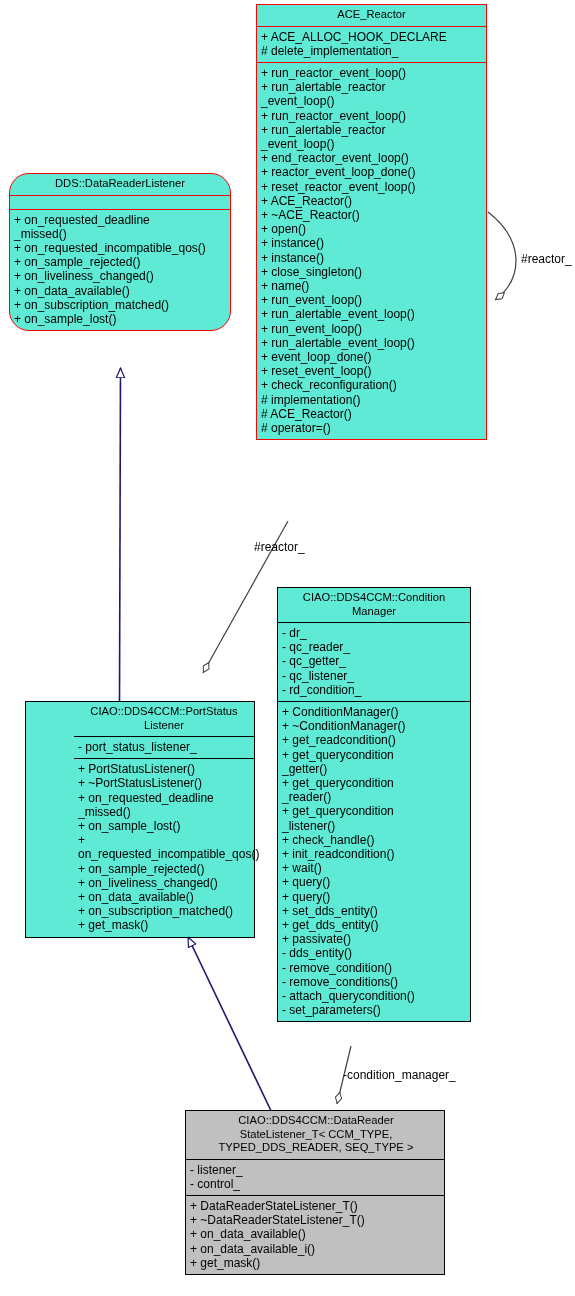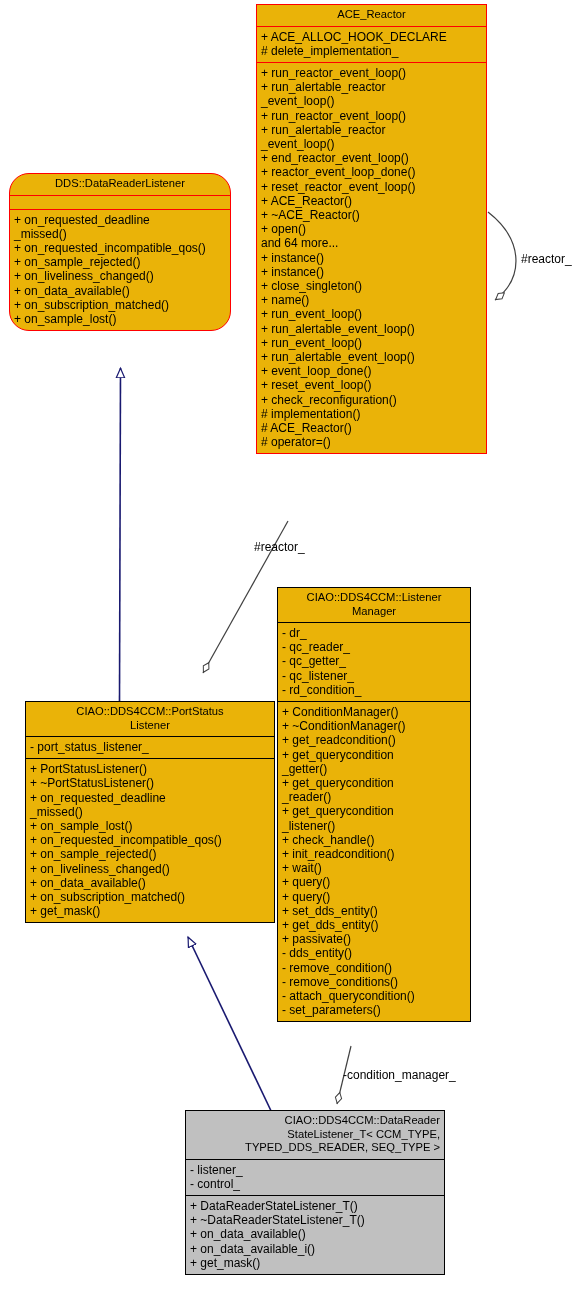--- a/index.html
+++ b/index.html
@@ -24,21 +24,21 @@
     left: 0;
     top: 0;
     width: 575px;
     height: 1296px;
     overflow: visible;
     pointer-events: none;
   }
   .umlbox {
     position: absolute;
     box-sizing: border-box;
-    background: #eab308;
+    background: #5eead4;
     border: 1px solid #000000;
     z-index: 3;
   }
   .umlbox.red {
     border-color: #ff0000;
   }
   .umlbox.shaded {
     background: #c0c0c0;
   }
   .umlbox .title {
@@ -121,21 +121,20 @@
 _event_loop()</div>
       <div class="row">+ run_reactor_event_loop()</div>
       <div class="row">+ run_alertable_reactor
 _event_loop()</div>
       <div class="row">+ end_reactor_event_loop()</div>
       <div class="row">+ reactor_event_loop_done()</div>
       <div class="row">+ reset_reactor_event_loop()</div>
       <div class="row">+ ACE_Reactor()</div>
       <div class="row">+ ~ACE_Reactor()</div>
       <div class="row">+ open()</div>
-      <div class="row">and 64 more...</div>
       <div class="row">+ instance()</div>
       <div class="row">+ instance()</div>
       <div class="row">+ close_singleton()</div>
       <div class="row">+ name()</div>
       <div class="row">+ run_event_loop()</div>
       <div class="row">+ run_alertable_event_loop()</div>
       <div class="row">+ run_event_loop()</div>
       <div class="row">+ run_alertable_event_loop()</div>
       <div class="row">+ event_loop_done()</div>
       <div class="row">+ reset_event_loop()</div>
@@ -156,21 +155,21 @@
 _missed()</div>
       <div class="row">+ on_requested_incompatible_qos()</div>
       <div class="row">+ on_sample_rejected()</div>
       <div class="row">+ on_liveliness_changed()</div>
       <div class="row">+ on_data_available()</div>
       <div class="row">+ on_subscription_matched()</div>
       <div class="row">+ on_sample_lost()</div>
     </div>
   </div>
 
-  <div class="umlbox" style="left:25px; top:701px; width:250px;">
+  <div class="umlbox" style="left:25px; top:701px; width:230px;padding-left:48px;">
     <div class="title">CIAO::DDS4CCM::PortStatus
 Listener</div>
     <div class="sep"></div>
     <div class="compart">
       <div class="row">- port_status_listener_</div>
     </div>
     <div class="sep"></div>
     <div class="compart">
       <div class="row">+ PortStatusListener()</div>
       <div class="row">+ ~PortStatusListener()</div>
@@ -180,21 +179,21 @@
       <div class="row">+ on_requested_incompatible_qos()</div>
       <div class="row">+ on_sample_rejected()</div>
       <div class="row">+ on_liveliness_changed()</div>
       <div class="row">+ on_data_available()</div>
       <div class="row">+ on_subscription_matched()</div>
       <div class="row">+ get_mask()</div>
     </div>
   </div>
 
   <div class="umlbox" style="left:277px; top:587px; width:194px;">
-    <div class="title">CIAO::DDS4CCM::Listener
+    <div class="title">CIAO::DDS4CCM::Condition
 Manager</div>
     <div class="sep"></div>
     <div class="compart">
       <div class="row">- dr_</div>
       <div class="row">- qc_reader_</div>
       <div class="row">- qc_getter_</div>
       <div class="row">- qc_listener_</div>
       <div class="row">- rd_condition_</div>
     </div>
     <div class="sep"></div>
@@ -218,21 +217,21 @@
       <div class="row">+ passivate()</div>
       <div class="row">- dds_entity()</div>
       <div class="row">- remove_condition()</div>
       <div class="row">- remove_conditions()</div>
       <div class="row">- attach_querycondition()</div>
       <div class="row">- set_parameters()</div>
     </div>
   </div>
 
   <div class="umlbox shaded" style="left:185px; top:1110px; width:260px;">
-    <div class="title" style="text-align:right; padding-left:6px;">CIAO::DDS4CCM::DataReader
+    <div class="title" style="text-align:center; padding-left:6px;">CIAO::DDS4CCM::DataReader
 StateListener_T&lt; CCM_TYPE,
  TYPED_DDS_READER, SEQ_TYPE &gt;</div>
     <div class="sep"></div>
     <div class="compart">
       <div class="row">- listener_</div>
       <div class="row">- control_</div>
     </div>
     <div class="sep"></div>
     <div class="compart">
       <div class="row">+ DataReaderStateListener_T()</div>

